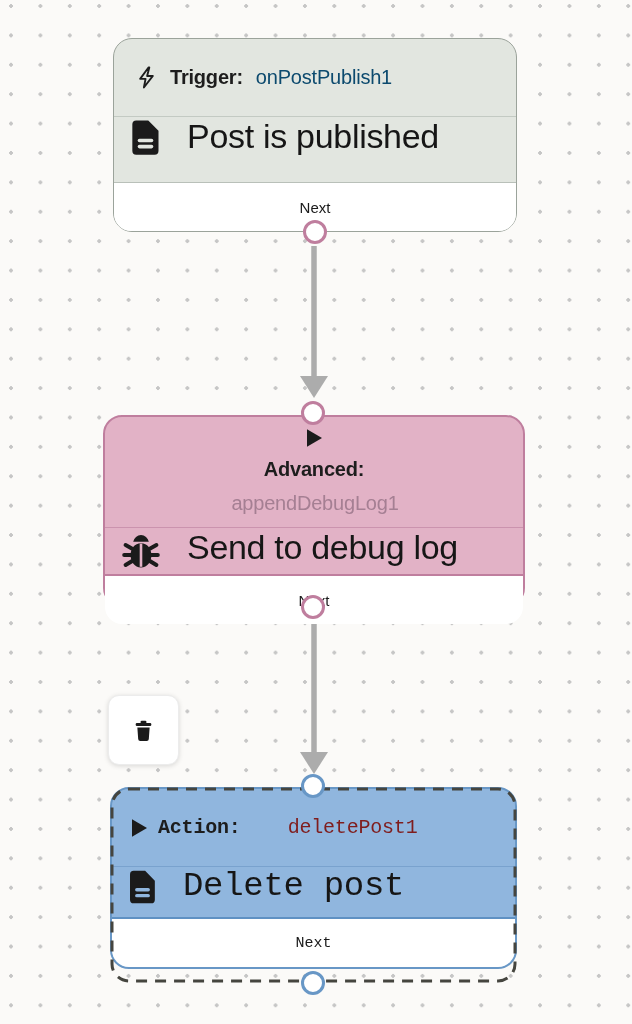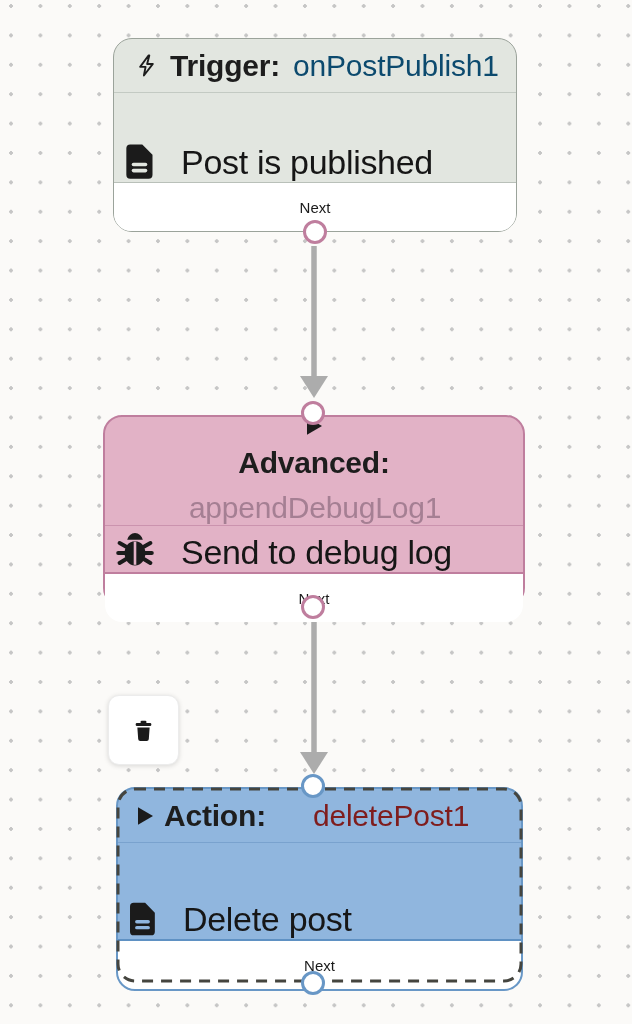--- a/index.html
+++ b/index.html
@@ -16,38 +16,38 @@
     background-position:-3.7px -8.7px;
   }
 
   
   .node{
     position:absolute;box-sizing:border-box;display:flex;flex-direction:column;
     border-radius:19px;
   }
   .node-trigger{left:113px;top:38px;width:404px;height:194px;background:#e2e6e0;border:1.5px solid #9ba39b;}
   .node-advanced{left:103px;top:415px;width:422px;height:192px;background:#e2b2c6;border:2px solid #bf7e9e;}
-  .node-action{left:116px;top:787px;width:407px;height:204px;background:#90b6de;border:2px solid #6897c6;}
+  .node-action{left:110px;top:787px;width:407px;height:182px;background:#90b6de;border:2px solid #6897c6;font-family:Liberation Mono, monospace;}
 
   .node-header{
-    flex:0 0 53px;display:flex;align-items:center;padding:0 20px;gap:11px;
-    font-size:30px;letter-spacing:-0.2px;white-space:nowrap;
+    flex:0 0 53px;display:flex;align-items:center;padding:12px 20px;gap:11px;
+    font-size:20px;letter-spacing:-0.2px;white-space:nowrap;
   }
   .node-trigger .node-header{border-bottom:1px solid #c3cac3;}
   .node-advanced .node-header{border-bottom:1px solid #cb93ae;flex-direction:column;}
   .node-action  .node-header{border-bottom:1.5px solid #79a2ce;}
 
   .kind{font-weight:700;color:#1d1d1d;}
   .iname{font-weight:400;margin-left:2px;}
   .node-trigger .iname{color:#0c4a6e;}
   .node-advanced .iname{color:#a57f93;}
   .node-action  .iname{color:#7f1d1d;margin-left:36px;}
 
   .node-body{
-    flex:1 1 auto;display:flex;align-items:flex-end;padding:0 6px;gap:22px;
+    flex:1 1 auto;display:flex;align-items:flex-start;padding:0 12px;gap:22px;
   }
   .btitle{font-size:34px;color:#161616;letter-spacing:-0.3px;white-space:nowrap;}
 
   .node-footer{
     flex:0 0 48px;display:flex;align-items:center;justify-content:center;
     background:#ffffff;border-radius:0 0 17px 17px;cursor:pointer;
     font-size:15px;color:#1a1a1a;font-weight:400;
   }
   .node-trigger .node-footer{border-top:1px solid #b9c0b9;}
   .node-advanced .node-footer{border-top:2px solid #bf7e9e;}

